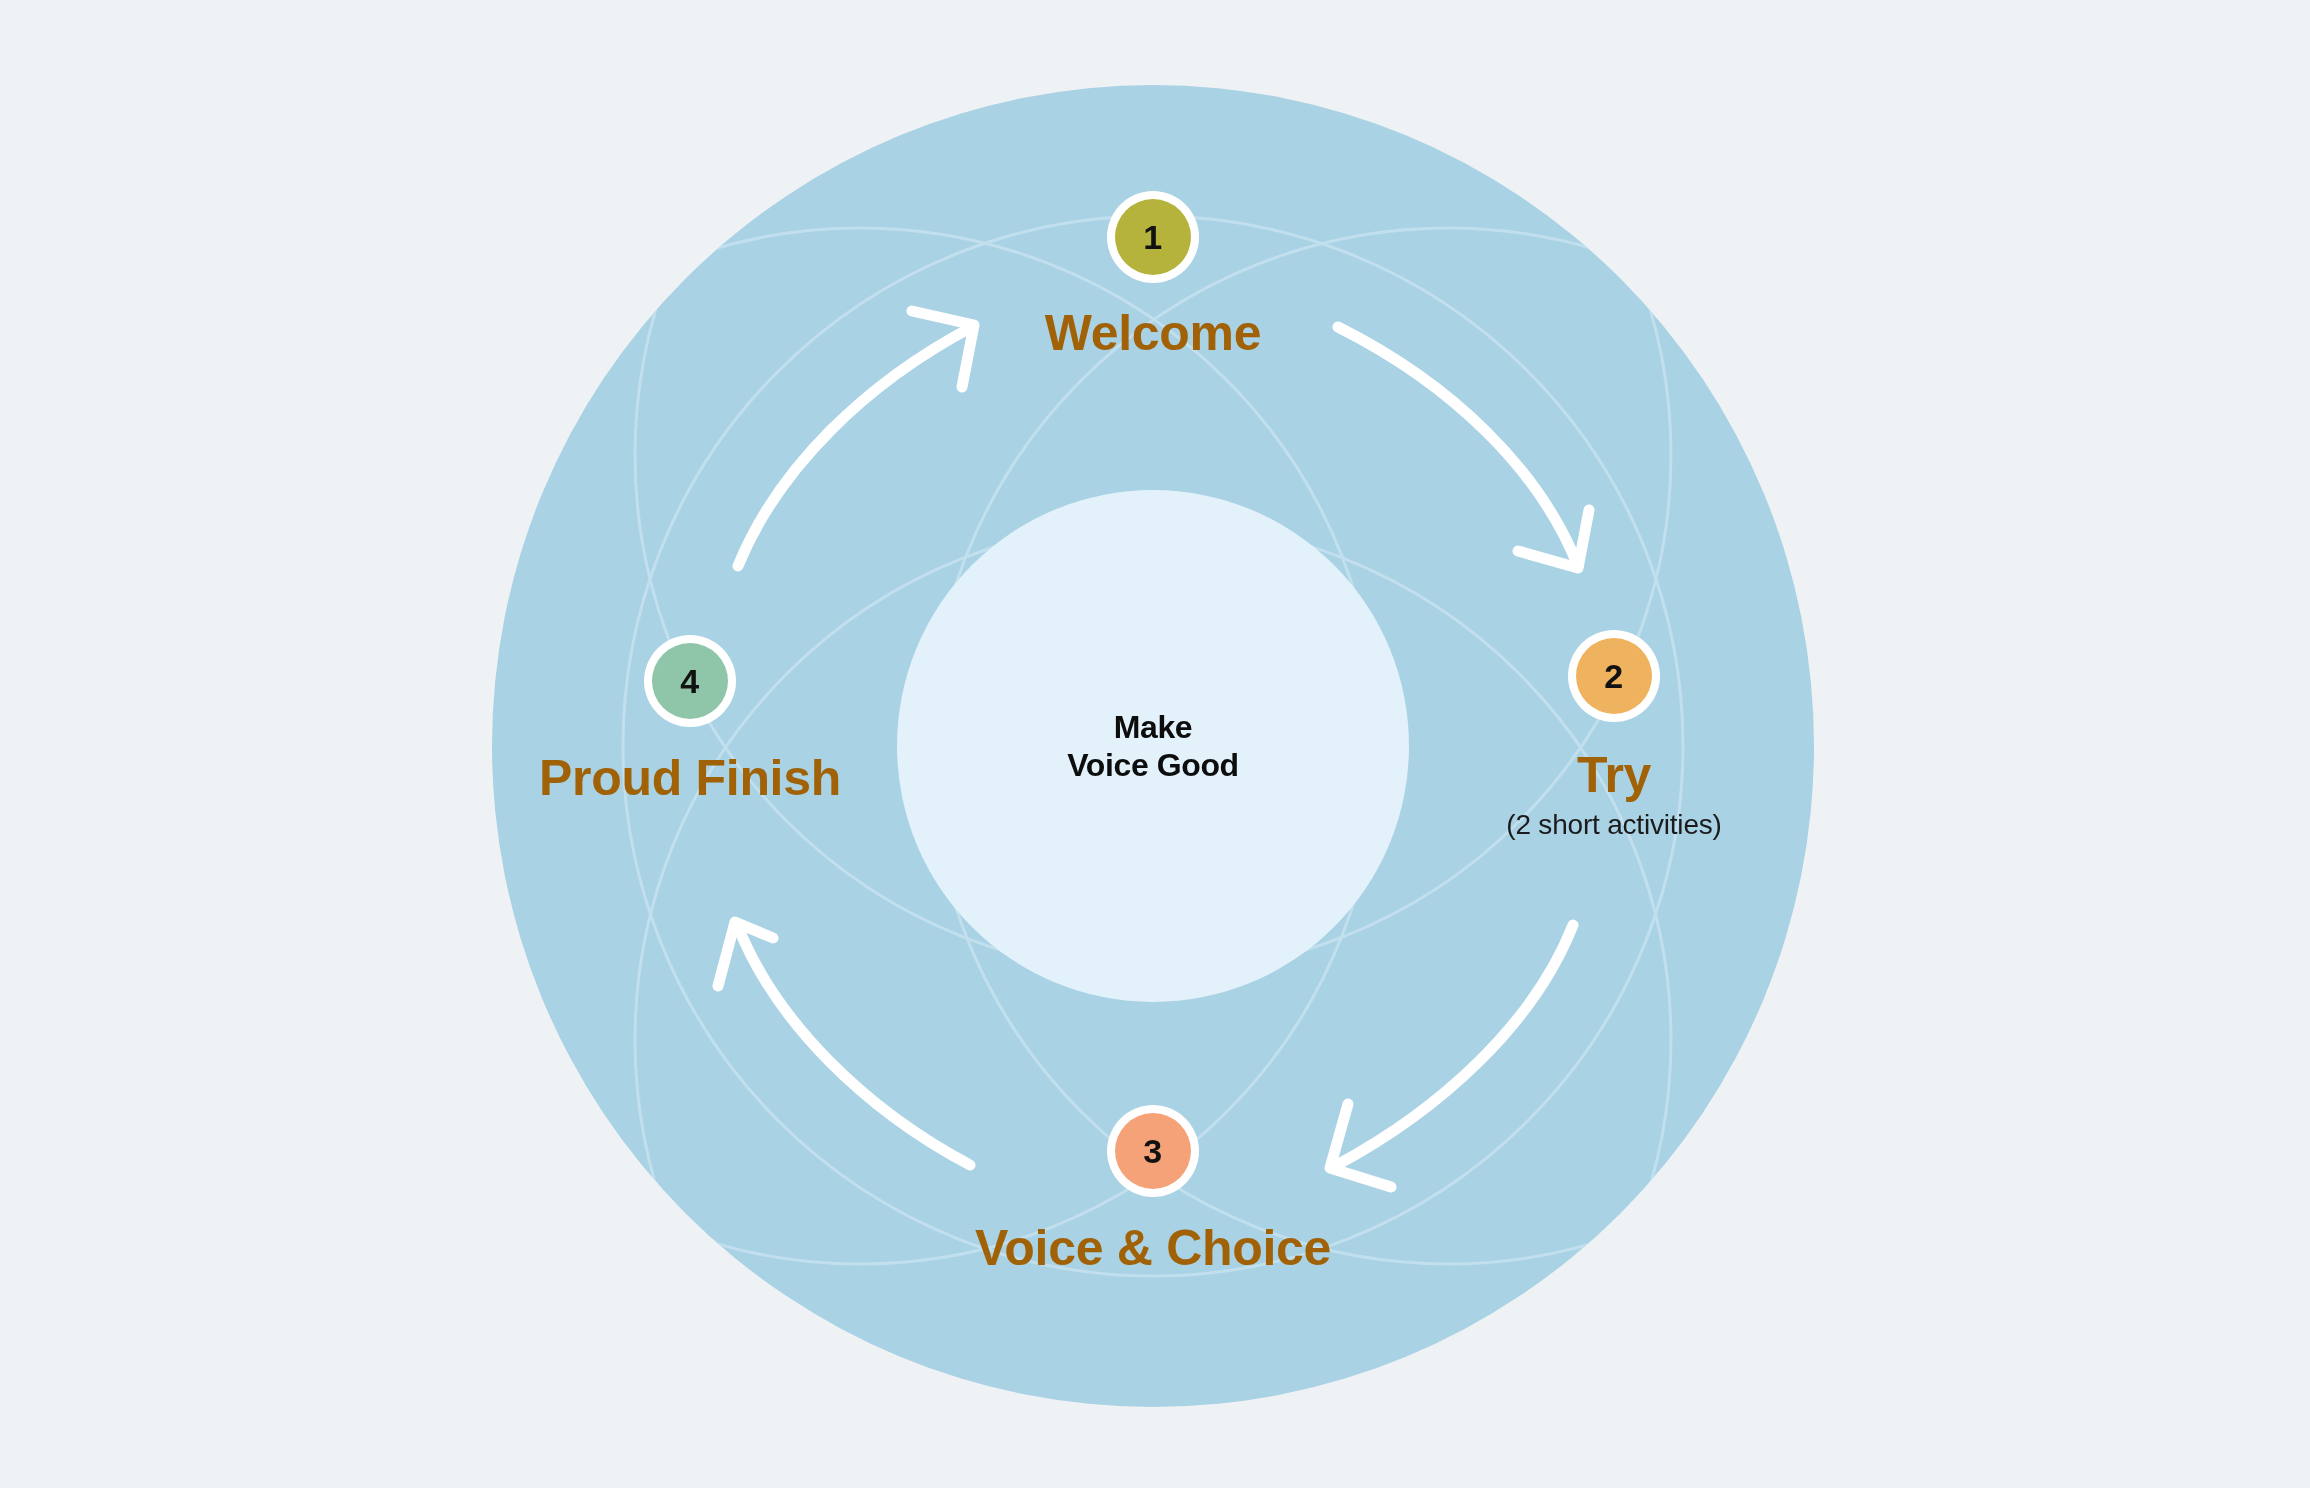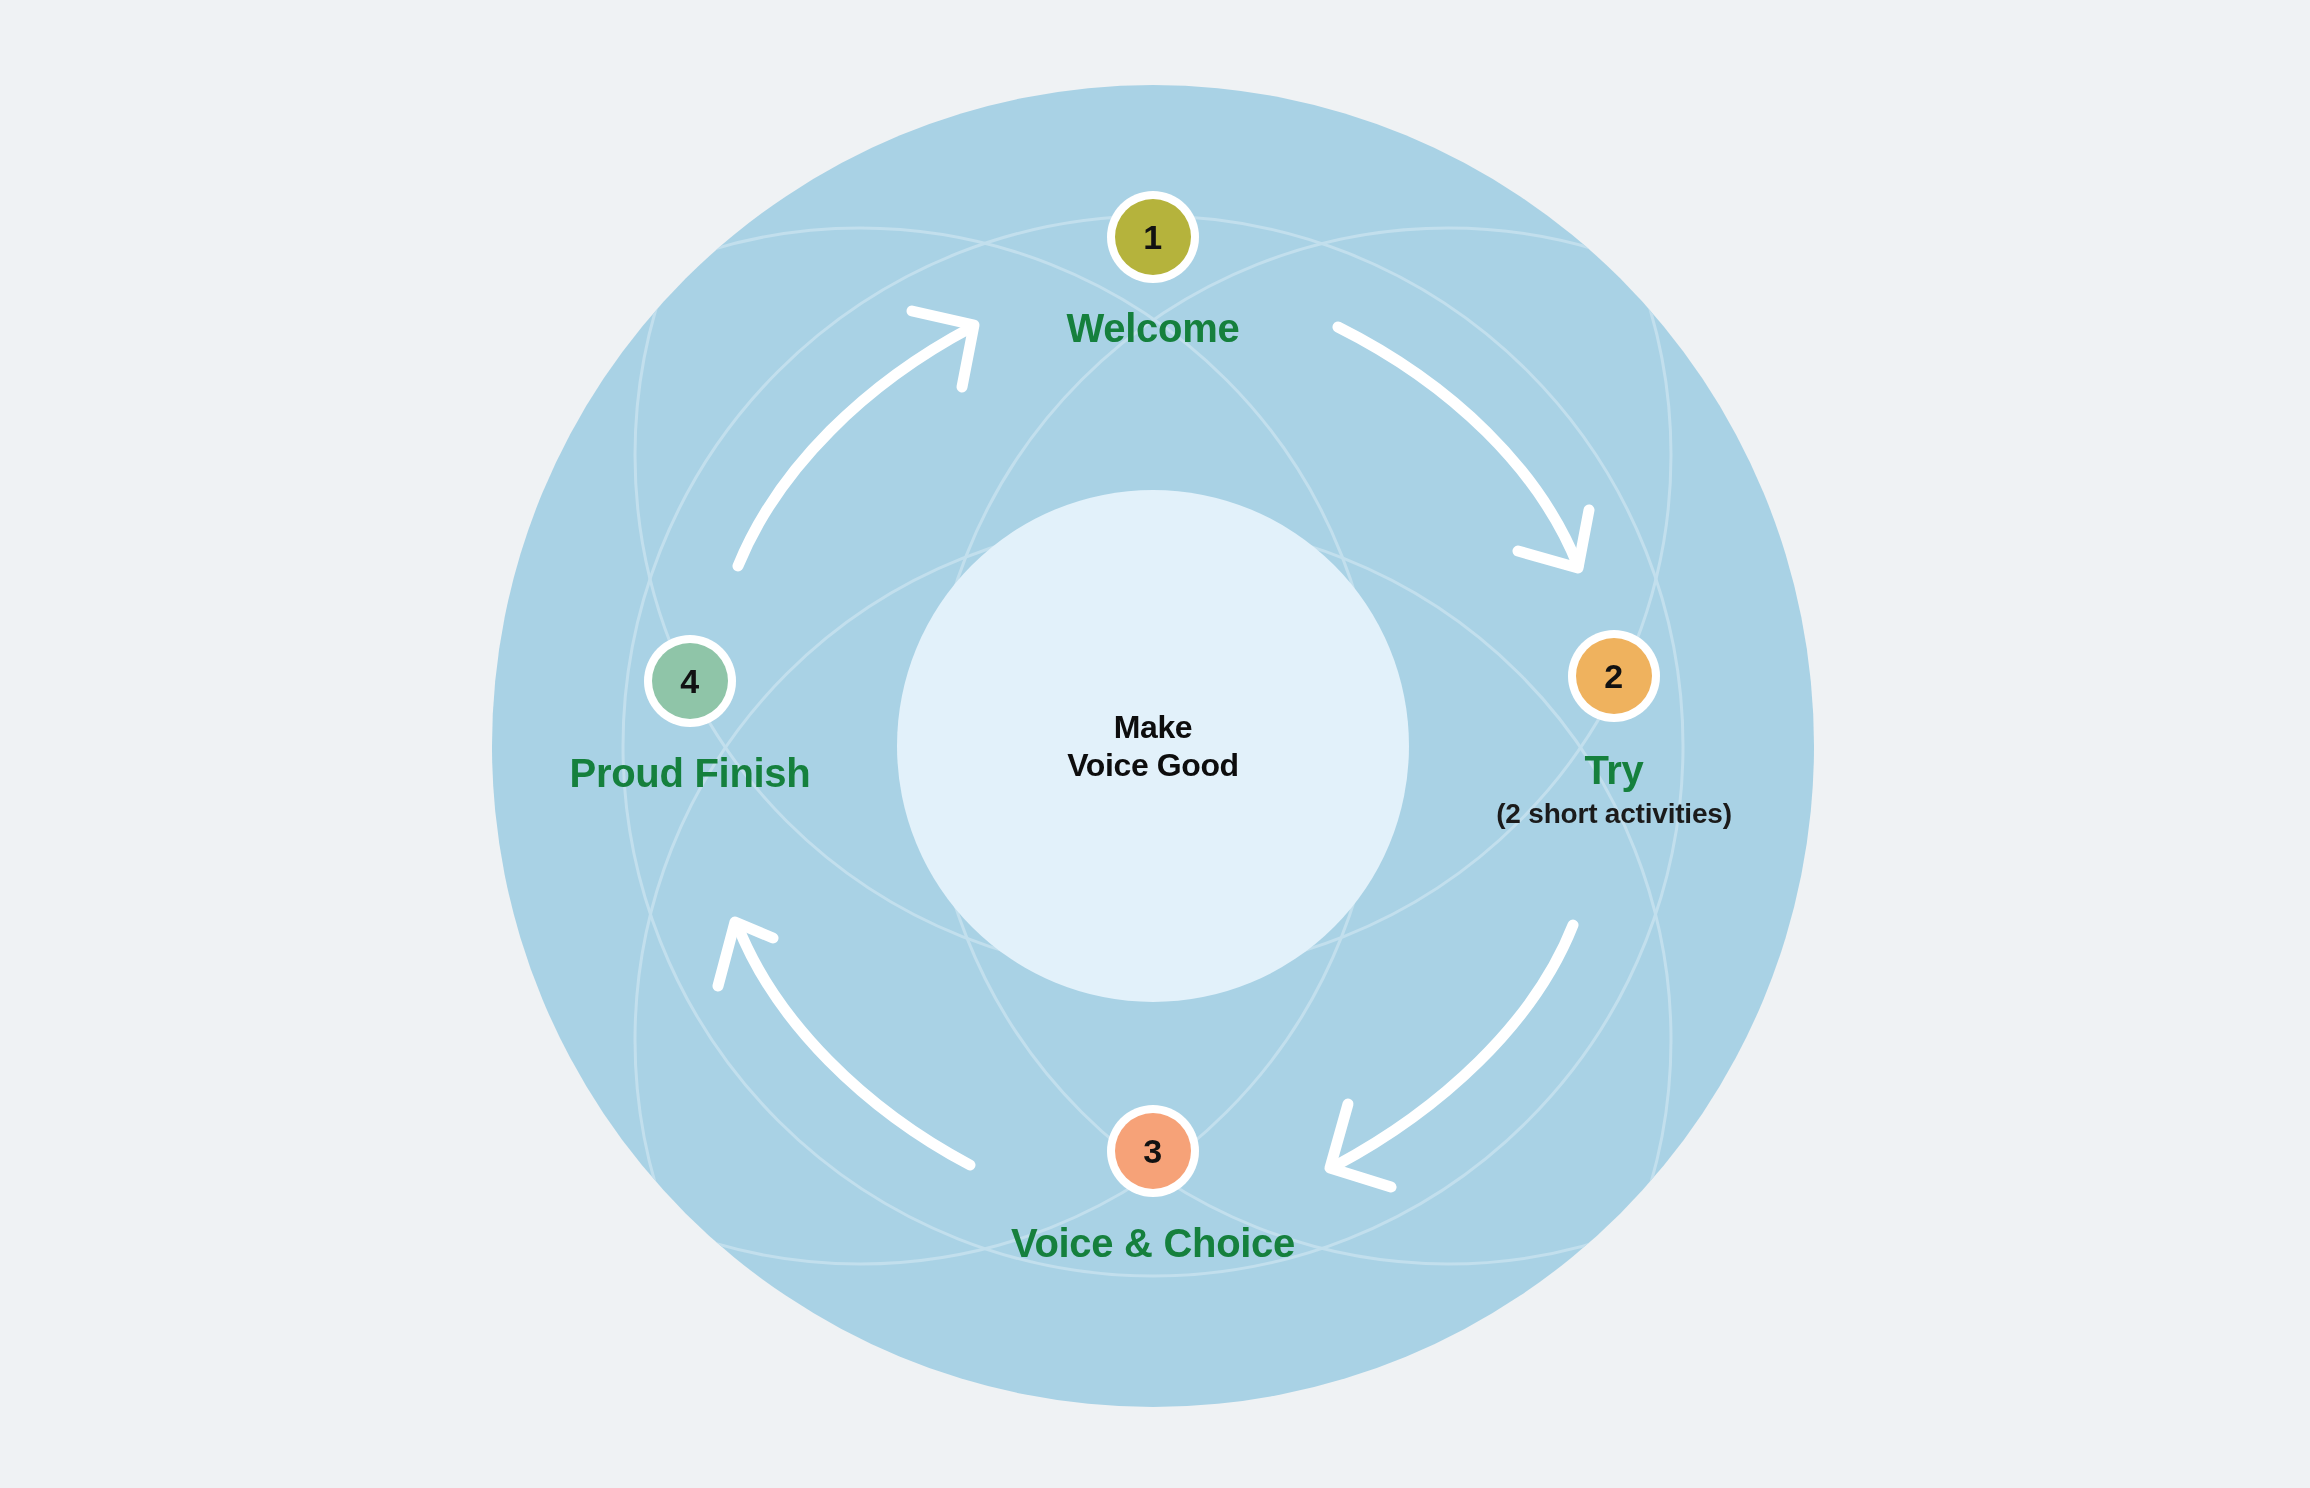--- a/index.html
+++ b/index.html
@@ -63,29 +63,29 @@
     border-radius: 50%;
     display: flex;
     align-items: center;
     justify-content: center;
     font-size: 34px;
     font-weight: 700;
     color: #121212;
     letter-spacing: 0.5px;
   }
   .node-label {
-    font-size: 40px;
+    font-size: 50px;
     font-weight: 700;
-    color: #15803d;
+    color: #a16207;
     letter-spacing: -0.3px;
     line-height: 1.05;
   }
   .node-sublabel {
     font-size: 28px;
-    font-weight: 700;
+    font-weight: 400;
     color: #1b1b1b;
     margin-top: 8px;
     letter-spacing: -0.2px;
     line-height: 1.1;
   }
   #center-text {
     position: absolute;
     left: 1153px;
     top: 746px;
     transform: translate(-50%, -50%);

